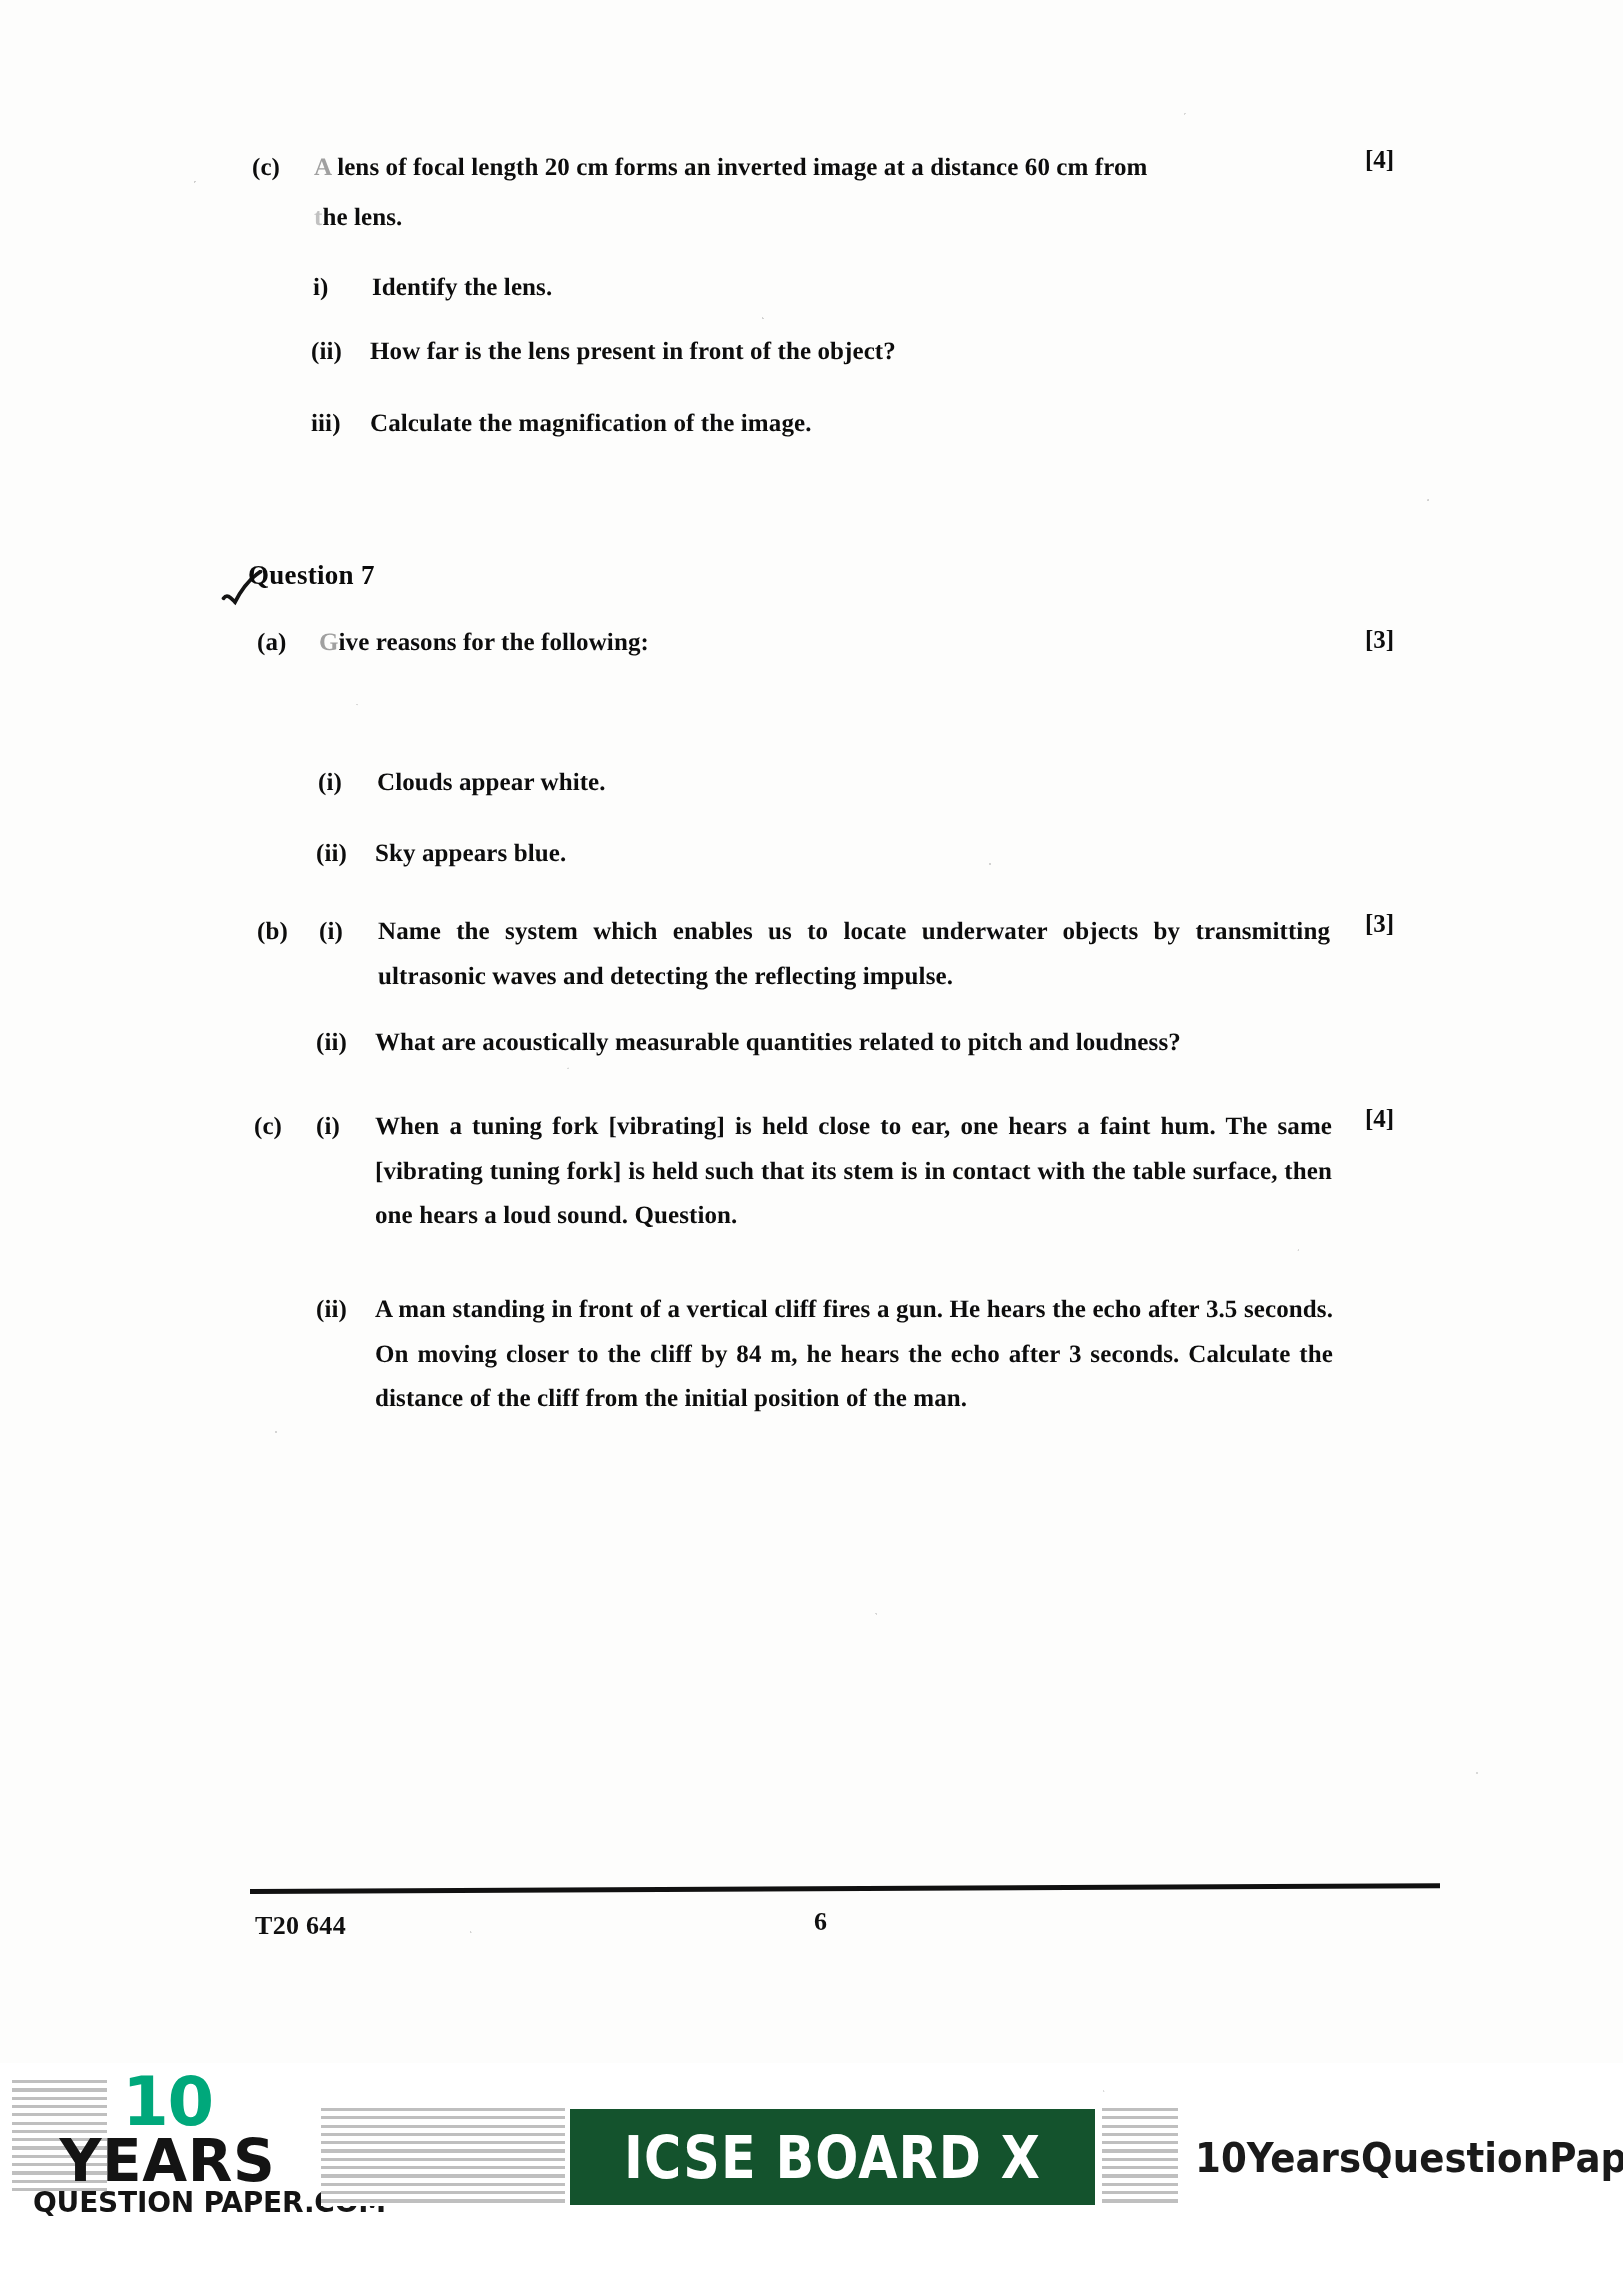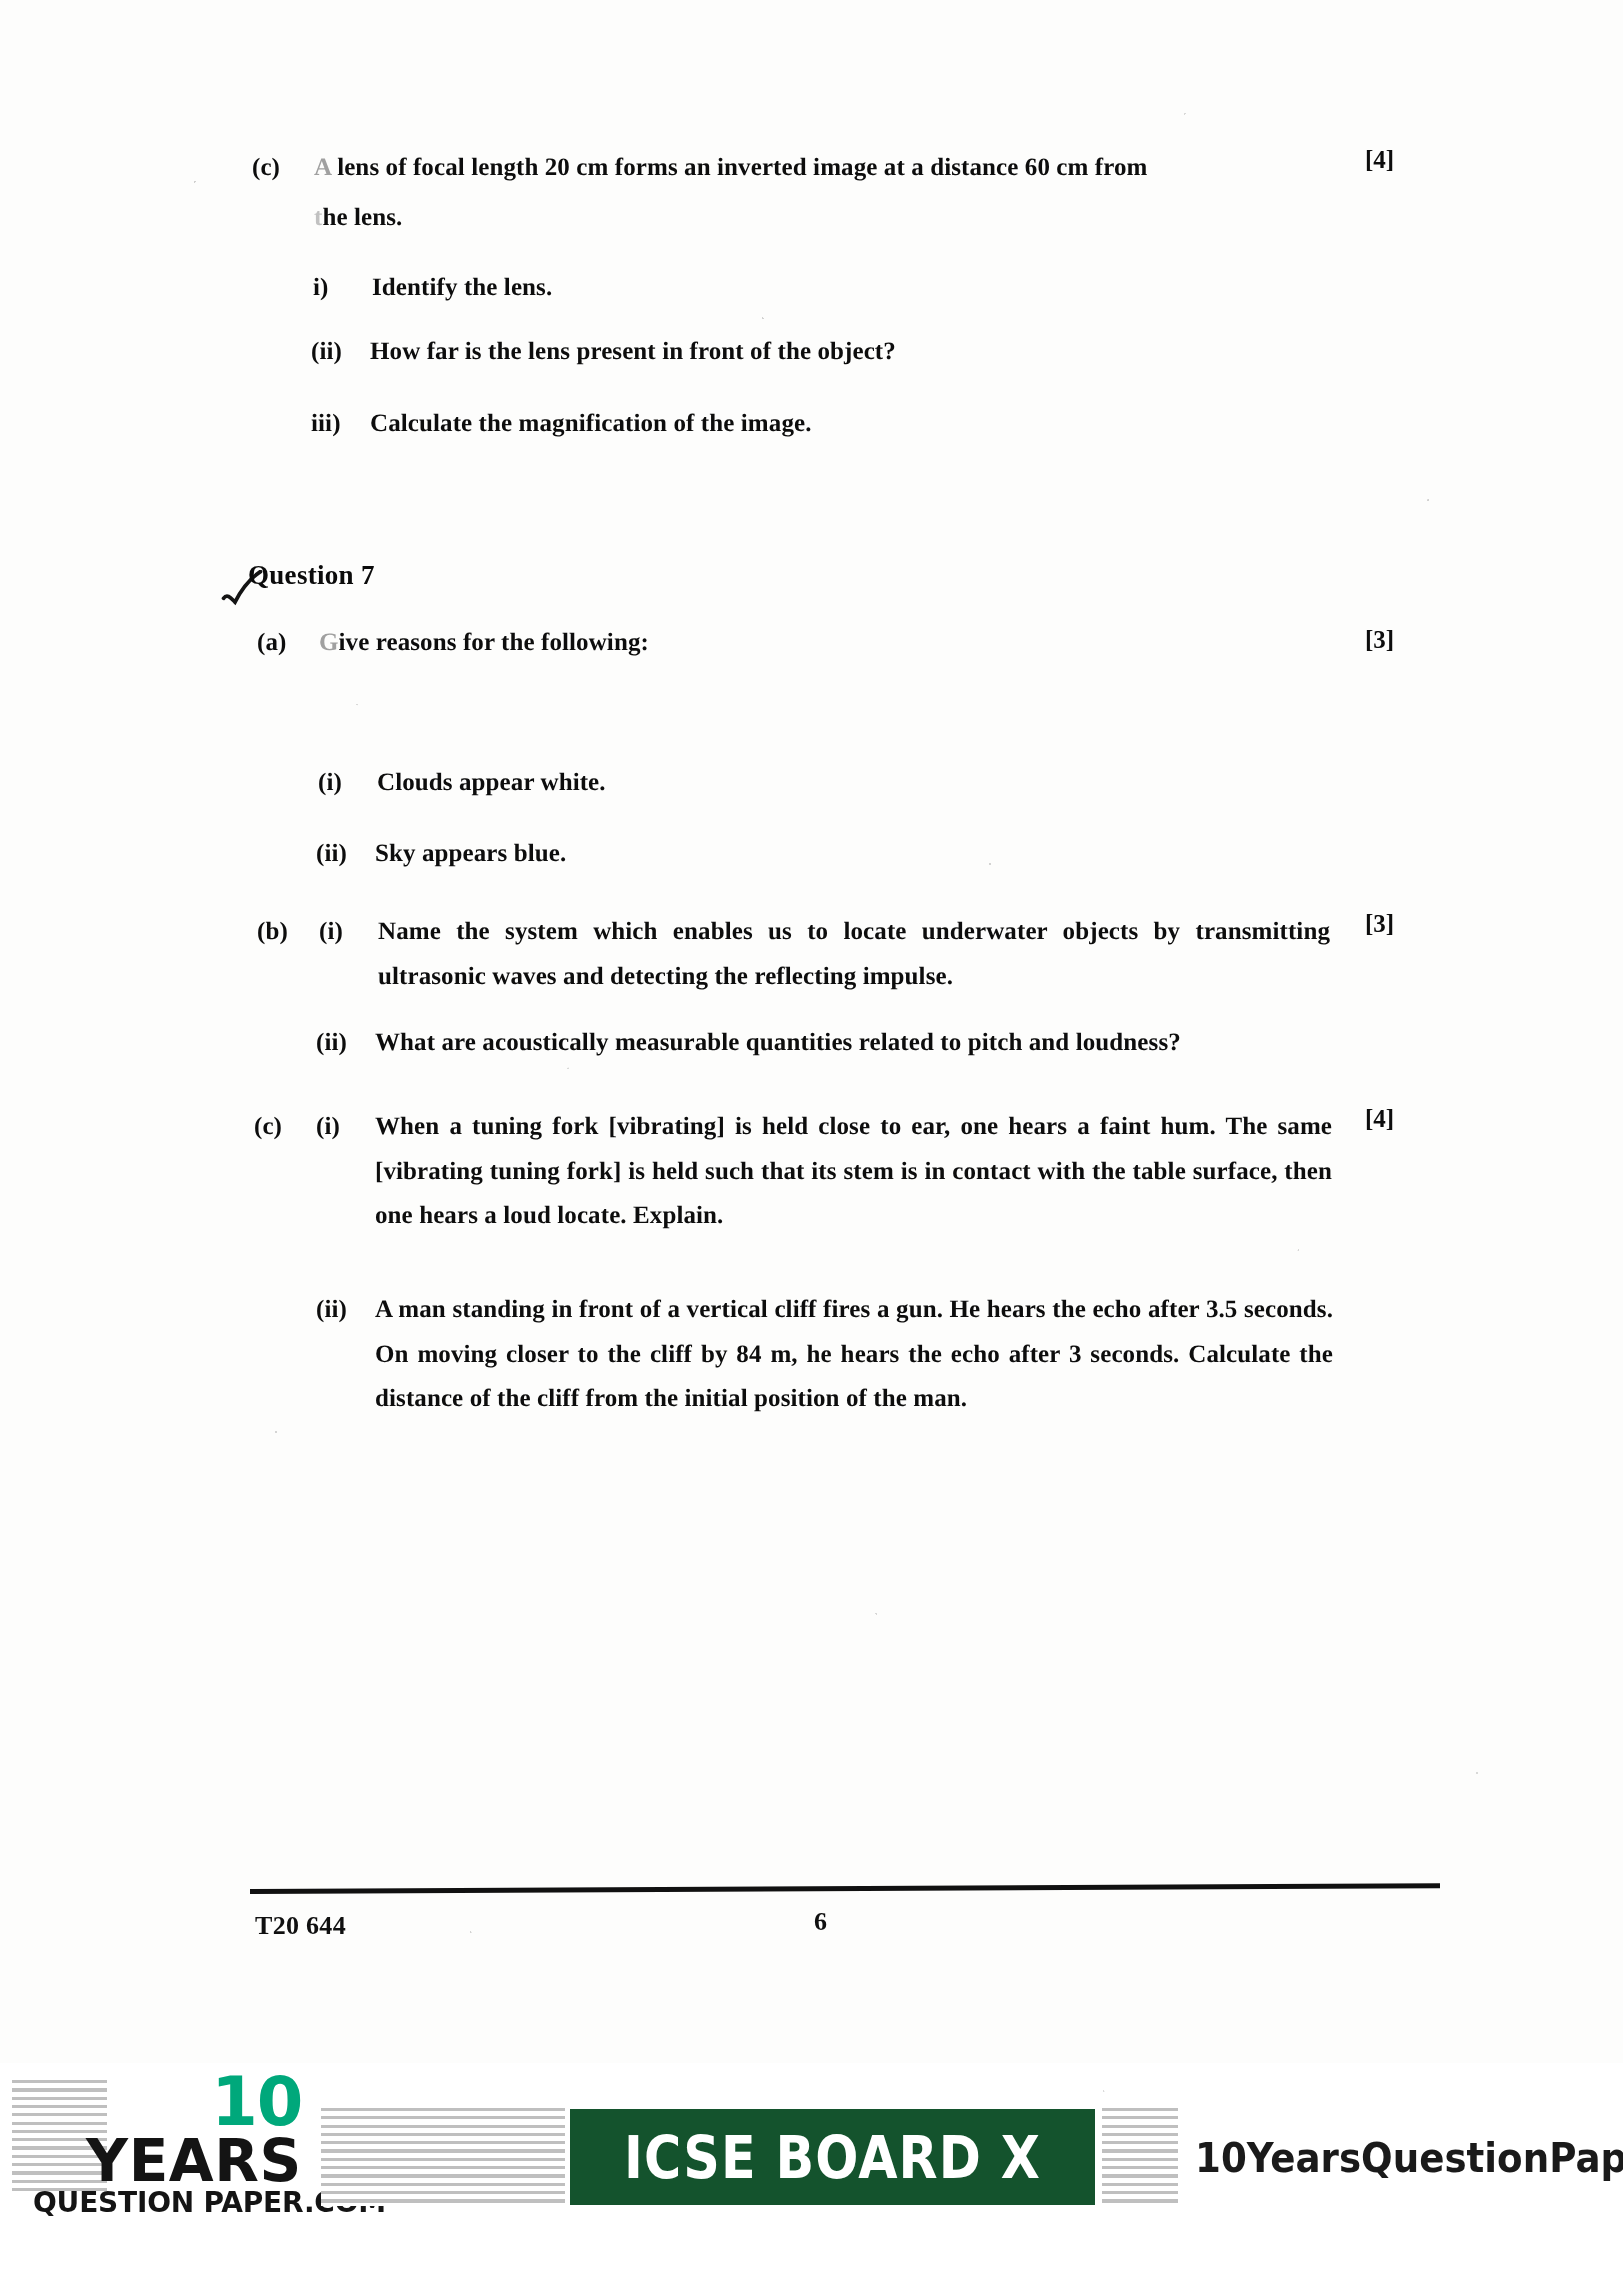--- a/index.html
+++ b/index.html
@@ -127,21 +127,21 @@
     position: absolute;
     background-image: repeating-linear-gradient(
       to bottom,
       #bfbfbf 0px, #bfbfbf 3.2px,
       #ffffff 3.2px, #ffffff 8.3px
     );
   }
 
   .logo10 {
     position: absolute;
-    text-align: right;
+    text-align: center;
     font-family: "DejaVu Sans", sans-serif;
   }
   .logo10 .num {
     font-size: 67px;
     font-weight: 700;
     color: #00a87b;
     line-height: .92;
     letter-spacing: -1.3px;
     display: block;
   }
@@ -253,21 +253,21 @@
   <div class="marks" style="left:1365px; top:910px;">[3]</div>
 
   <div class="qrow" style="left:316px; top:1030px; width:1017px;">
     <span class="marker w-rn">(ii)</span>
     <span class="bodytext">What are acoustically measurable quantities related to pitch and loudness?</span>
   </div>
 
   <div class="qrow linegap" style="left:254px; top:1105px; width:1078px;">
     <span class="marker w-a">(c)</span>
     <span class="marker w-rn">(i)</span>
-    <span class="bodytext justified">When a tuning fork [vibrating] is held close to ear, one hears a faint hum. The same [vibrating tuning fork] is held such that its stem is in contact with the table surface, then one hears a loud locate. Explain.</span>
+    <span class="bodytext justified">When a tuning fork [vibrating] is held close to ear, one hears a faint hum. The same [vibrating tuning fork] is held such that its stem is in contact with the table surface, then one hears a loud sound. Question.</span>
   </div>
   <div class="marks" style="left:1365px; top:1105px;">[4]</div>
 
   <div class="qrow linegap" style="left:316px; top:1288px; width:1017px;">
     <span class="marker w-rn">(ii)</span>
     <span class="bodytext justified">A man standing in front of a vertical cliff fires a gun. He hears the echo after 3.5 seconds. On moving closer to the cliff by 84 m, he hears the echo after 3 seconds. Calculate the distance of the cliff from the initial position of the man.</span>
   </div>
 
   <div class="footrule"></div>
 

